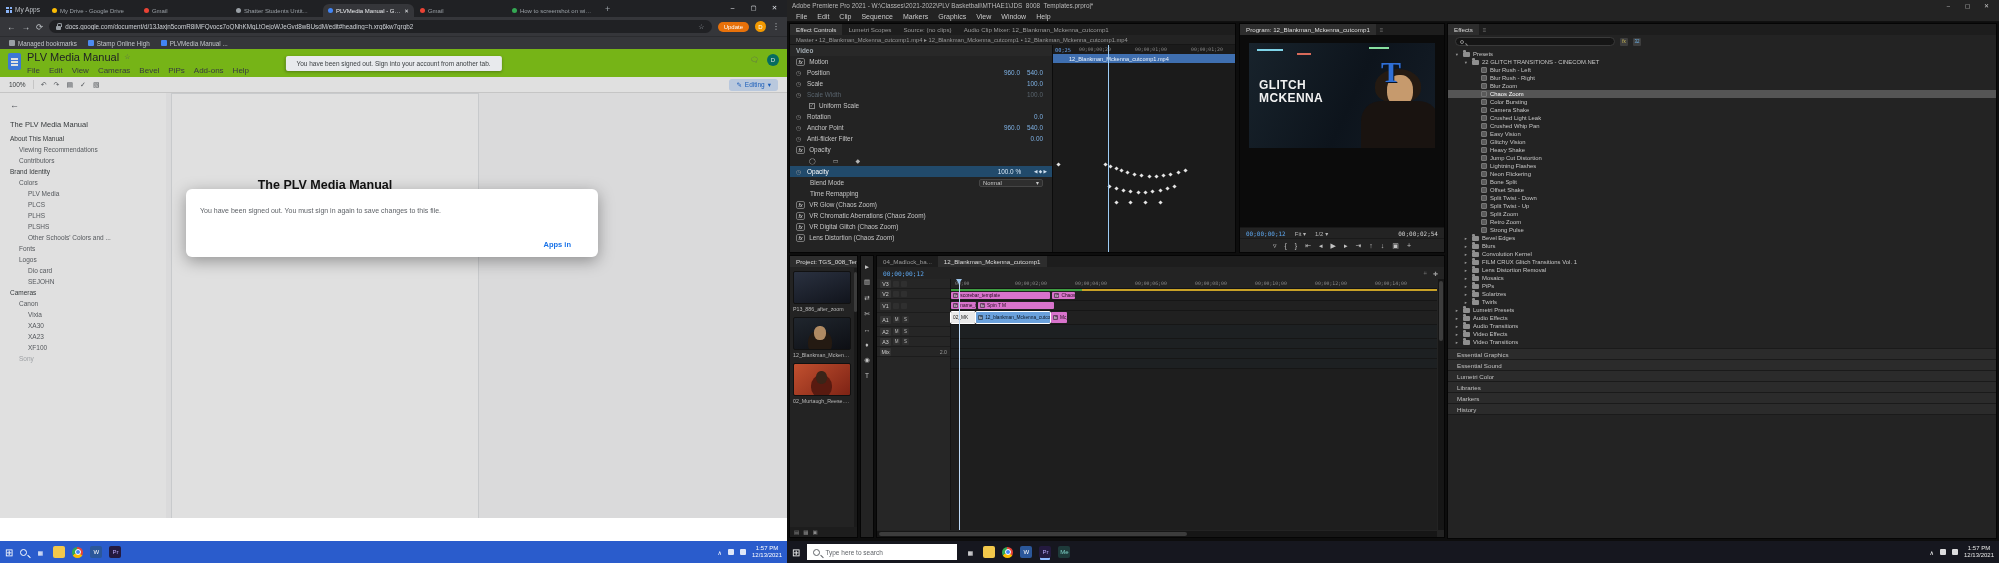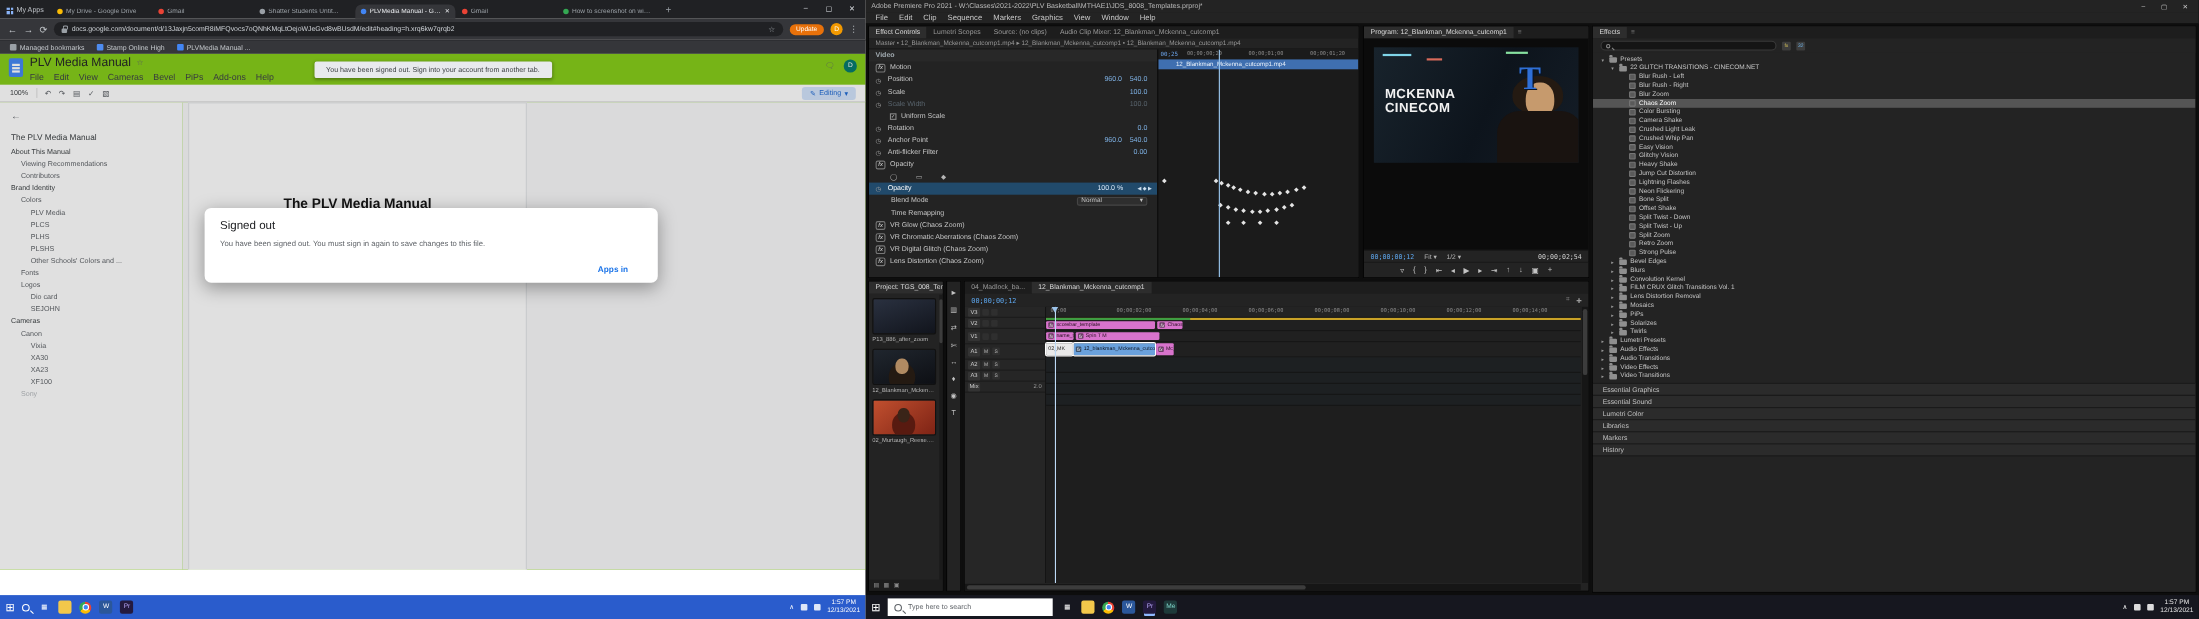--- a/index.html
+++ b/index.html
@@ -346,21 +346,20 @@
       </div>
 
       <div id="doc-canvas">
         <div id="doc-page">
           <div id="doc-h1">The PLV Media Manual</div>
         </div>
       </div>
 
       <div id="modal-ov">
         <div id="modal">
-          <div id="modal-title">Signed out</div>
           <div id="modal-body">You have been signed out. You must sign in again to save changes to this file.</div>
           <div id="modal-action">Apps in</div>
         </div>
       </div>
 
     </div>
 
     <div id="ltaskbar">
       <span class="startic">⊞</span>
       <span class="mag"></span>
@@ -575,22 +574,22 @@
         <div id="prog-video">
           <div id="frame">
             <span class="glitch" style="left:8px;top:6px;width:26px;background:#7fd4e8"></span>
             <span class="glitch" style="left:48px;top:10px;width:14px;background:#d86a5a"></span>
             <span class="glitch" style="left:120px;top:4px;width:20px;background:#87e0a0"></span>
             <div id="frame-hair"></div>
             <div id="frame-head"></div>
             <div id="frame-body"></div>
             <div id="logoT">T</div>
             <div id="frame-name">
+              <div>GLITCH</div>
               <div>MCKENNA</div>
-              <div>CINECOM</div>
             </div>
           </div>
         </div>
         <div id="prog-info">
           <span id="prog-tc" class="mono">00;00;00;12</span>
           <span><span>Fit</span> <span>▾</span></span>
           <span><span>1/2</span> <span>▾</span></span>
           <span id="prog-dur" class="mono">00;00;02;54</span>
         </div>
         <div id="prog-transport">

